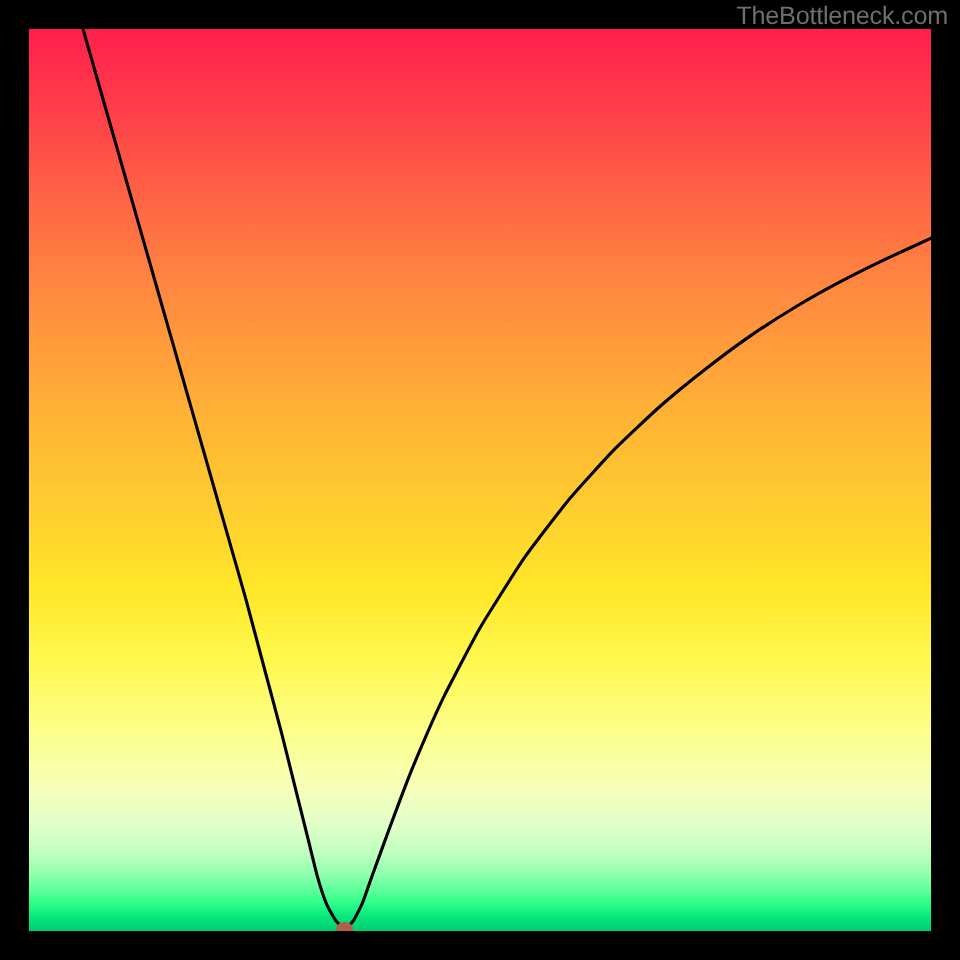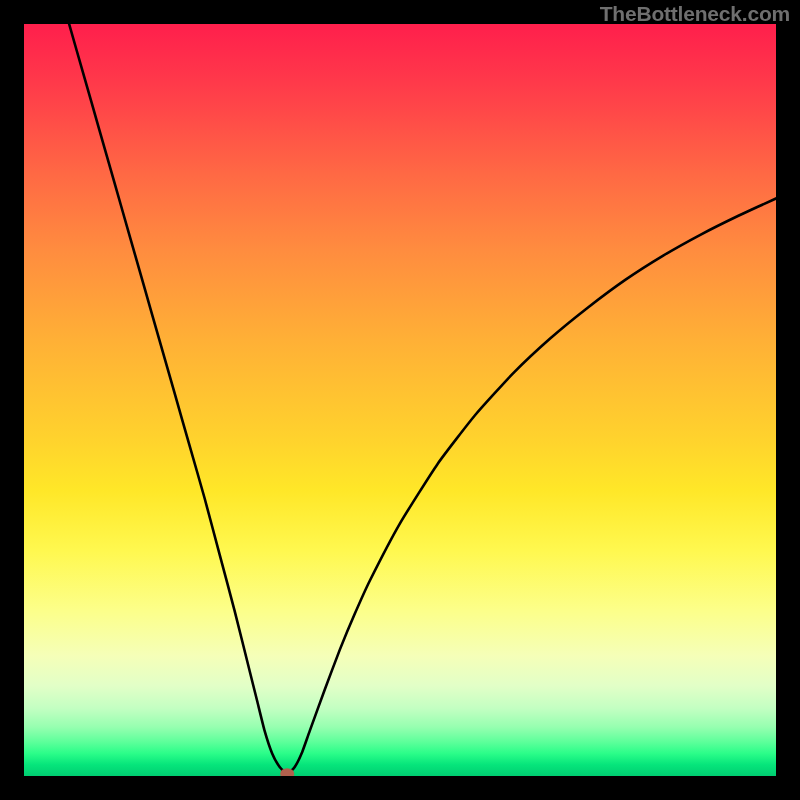--- a/index.html
+++ b/index.html
@@ -60,21 +60,21 @@
     top: 0;
     width: 752px;
     height: 752px;
   }
   .attribution {
     position: absolute;
     top: 2px;
     right: 10px;
     color: #6f6f6f;
     font-size: 21px;
-    font-weight: 700;
+    font-weight: 400;
     letter-spacing: -0.2px;
   }
 </style>
 </head>
 <body>
 
 <div class="frame">
 
   <div class="attribution">TheBottleneck.com</div>
 

